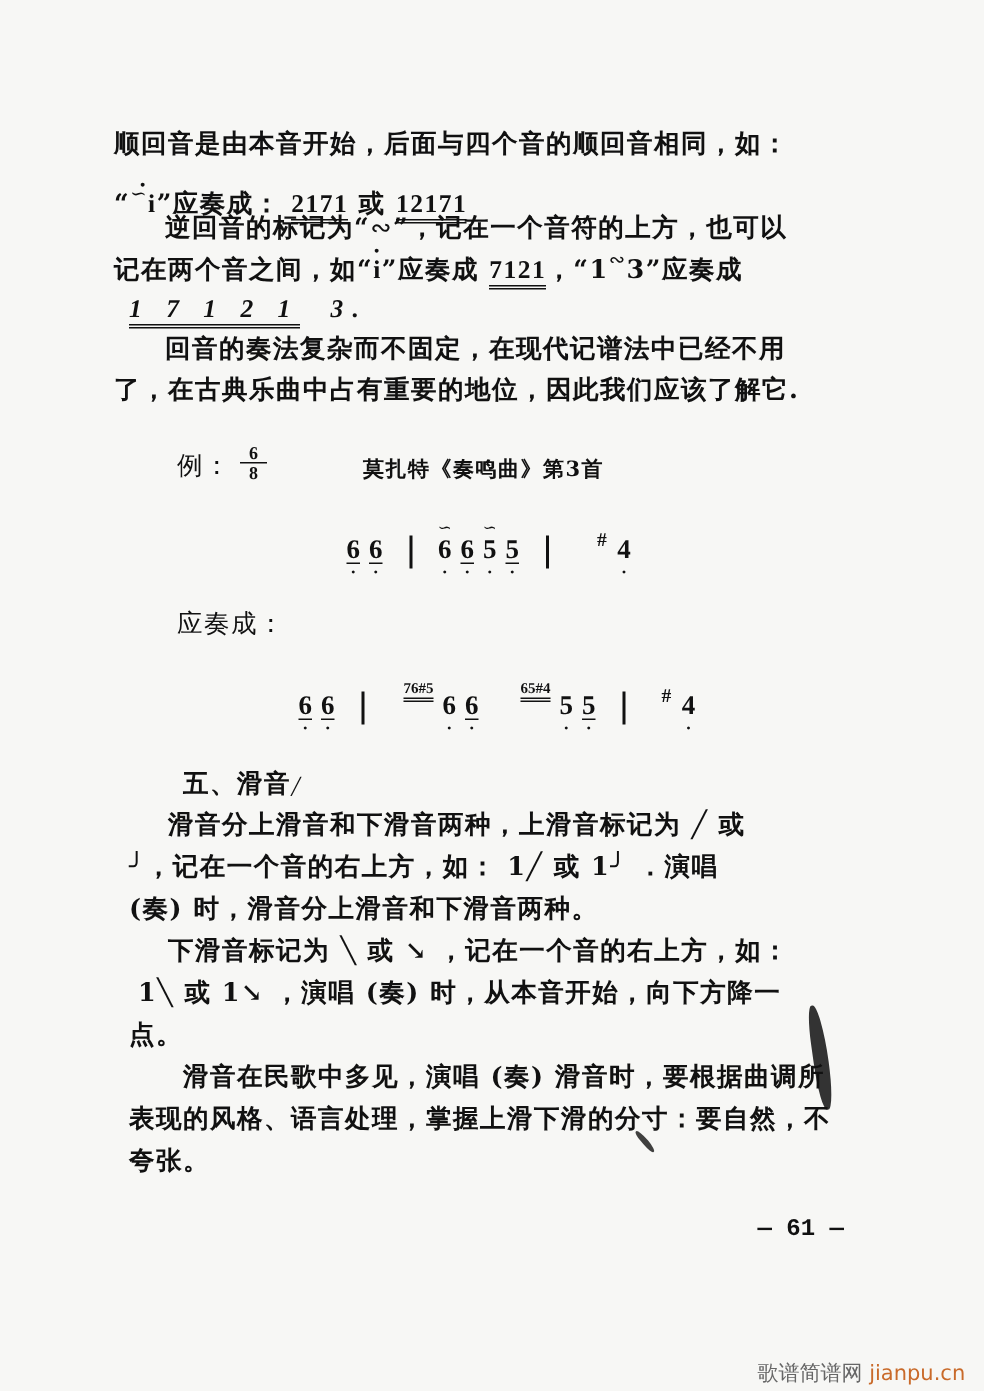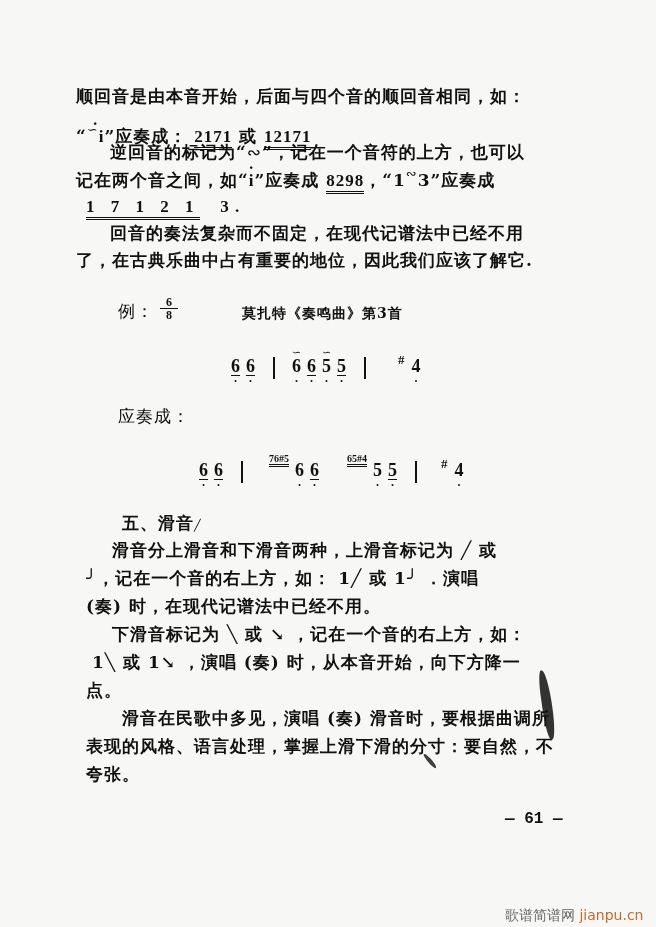--- a/index.html
+++ b/index.html
@@ -64,23 +64,23 @@
     <span class="num u2">2171</span>
     <span>或</span>
     <span class="num u2">12171</span>
   </div>
 
   <div class="line" style="left:110px; top:131px;">
     <span>逆回音的标记为“</span><span class="orn" style="top:0; font-size:17px;">∾</span><span>”，记在一个音符的上方，也可以</span>
   </div>
   <div class="line" style="left:76px; top:159px;">
     <span>记在两个音之间，如“</span><span class="dotabove"><span class="num">i</span></span><span>”应奏成</span>
-    <span class="num u2">8298</span><span>，“1</span><span class="orn">∾</span><span>3”应奏成</span>
+    <span class="num u2">7121</span><span>，“1</span><span class="orn">∾</span><span>3”应奏成</span>
   </div>
-  <div class="line" style="left:86px; top:185px;">
+  <div class="line" style="left:86px; top:185px;font-style:italic;">
     <span class="num u2" style="letter-spacing:6px;">1 7 1 2 1</span>
     &nbsp;&nbsp;<span class="num">3 .</span>
   </div>
 
   <div class="line" style="left:110px; top:212px;">回音的奏法复杂而不固定，在现代记谱法中已经不用</div>
   <div class="line" style="left:76px; top:239px;">了，在古典乐曲中占有重要的地位，因此我们应该了解它.</div>
 
   <div class="line" style="left:118px; top:290px; font-weight:normal;">例：</div>
   <div style="position:absolute; left:160px; top:286px; width:18px; text-align:center; font-family:'Liberation Serif',serif; font-weight:bold; font-size:12px; line-height:12px;">
     <div style="border-bottom:1px solid #111;">6</div>
@@ -106,21 +106,21 @@
     <span class="grace">65#4</span><span class="note nounder"><span>5</span><span class="low">·</span></span><span class="note"><span>5</span><span class="low">·</span></span>
     <span class="bar" style="margin-right:20px;"></span>
     <span class="sharp">#</span><span class="note nounder"><span>4</span><span class="low">·</span></span>
   </div>
 
   <div class="line" style="left:122px; top:502px;">
     <span>五、滑音</span><span style="font-size:11px;">╱</span>
   </div>
   <div class="line" style="left:112px; top:529px;">滑音分上滑音和下滑音两种，上滑音标记为 ╱  或</div>
   <div class="line" style="left:86px; top:557px;">╯，记在一个音的右上方，如： 1╱  或 1╯ ．演唱</div>
-  <div class="line" style="left:86px; top:585px;">(奏) 时，在现代记谱法中已经不用。</div>
+  <div class="line" style="left:86px; top:585px;">(奏) 时，滑音分上滑音和下滑音两种。</div>
   <div class="line" style="left:112px; top:613px;text-align:center;">下滑音标记为 ╲  或 ↘ ，记在一个音的右上方，如：</div>
   <div class="line" style="left:92px; top:641px;">1╲  或 1↘ ，演唱 (奏) 时，从本音开始，向下方降一</div>
   <div class="line" style="left:86px; top:669px;">点。</div>
   <div class="line" style="left:122px; top:697px;text-align:right;">滑音在民歌中多见，演唱 (奏) 滑音时，要根据曲调所</div>
   <div class="line" style="left:86px; top:725px;text-align:center;">表现的风格、语言处理，掌握上滑下滑的分寸：要自然，不</div>
   <div class="line" style="left:86px; top:753px;">夸张。</div>
 
   <div class="smudge" style="left:542px; top:660px; width:10px; height:70px; transform:rotate(-8deg); opacity:0.85;"></div>
   <div class="smudge" style="left:428px; top:742px; width:4px; height:18px; transform:rotate(-40deg); opacity:0.8;"></div>
 

